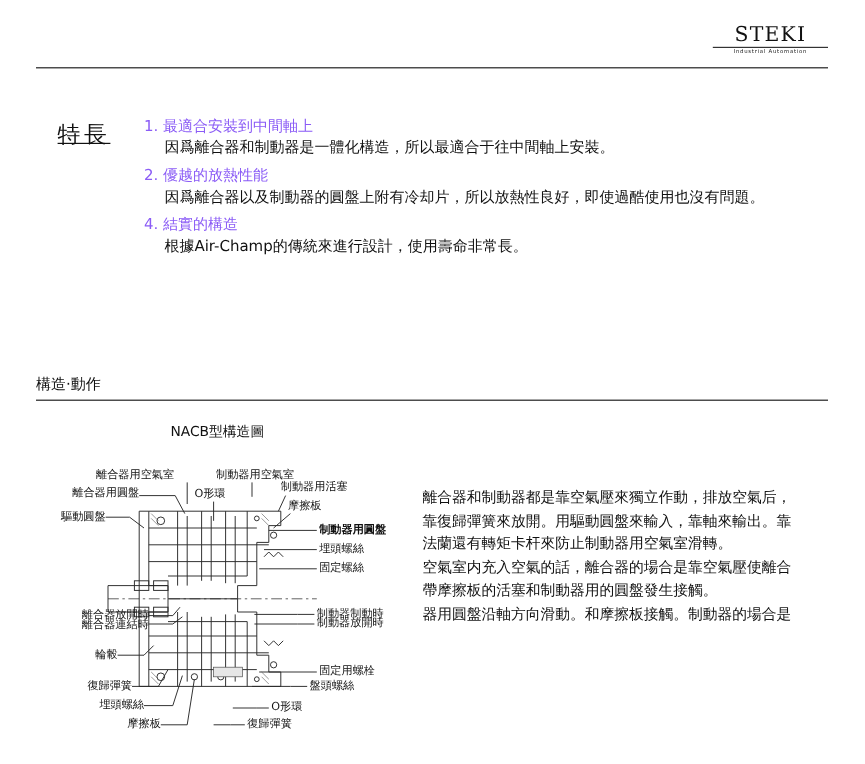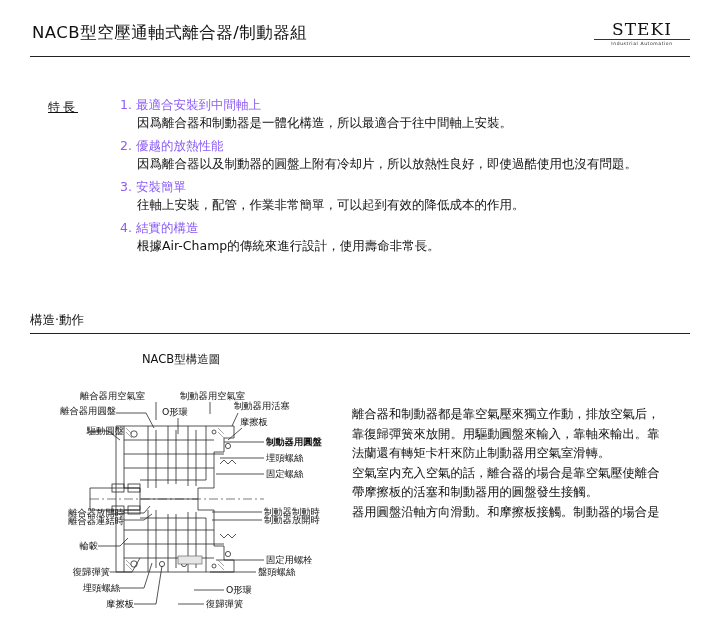--- a/index.html
+++ b/index.html
@@ -59,21 +59,21 @@
     border-top: 0.8px solid #333;
     padding-top: 1px;
     margin-top: 0px;
   }
 
   
   .features-label {
     position: absolute;
     left: 48px;
     top: 99px;
-    font-size: 12px;
+    font-size: 19px;
     letter-spacing: 3px;
     color: #111;
     text-decoration: underline;
   }
   .features-list {
     position: absolute;
     left: 120px;
     top: 96px;
     width: 540px;
   }
@@ -159,42 +159,37 @@
     white-space: nowrap;
   }
   .lbl.r { text-align: right; }
 </style>
 </head>
 <body>
 
 <div class="page">
 
   <div class="header">
-    <div class="header-title">NACB型空壓通軸式離合器/制動器組</div>
     <div class="logo">
       <div class="logo-word">STEKI</div>
       <div class="logo-sub">Industrial Automation</div>
     </div>
   </div>
 
   <div class="features-label">特長</div>
   <div class="features-list">
     <div class="feat-item">
       <div class="feat-head">1. 最適合安裝到中間軸上</div>
       <div class="feat-body">因爲離合器和制動器是一體化構造，所以最適合于往中間軸上安裝。</div>
     </div>
     <div class="feat-item">
       <div class="feat-head">2. 優越的放熱性能</div>
       <div class="feat-body">因爲離合器以及制動器的圓盤上附有冷却片，所以放熱性良好，即使過酷使用也沒有問題。</div>
     </div>
     <div class="feat-item">
-      <div class="feat-head">3. 安裝簡單</div>
-      <div class="feat-body">往軸上安裝，配管，作業非常簡單，可以起到有效的降低成本的作用。</div>
-    </div>
-    <div class="feat-item">
       <div class="feat-head">4. 結實的構造</div>
       <div class="feat-body">根據Air-Champ的傳統來進行設計，使用壽命非常長。</div>
     </div>
   </div>
 
   <div class="section2-title">構造·動作</div>
   <div class="section2-rule"></div>
   <div class="diagram-caption">NACB型構造圖</div>
 
   <div class="right-text">
@@ -306,21 +301,21 @@
           <path d="M98 64 L104 70"></path>
           <path d="M98 196 L104 202"></path>
           <path d="M98 192 L104 198"></path>
         </g>
 
         <rect x="150" y="188" width="24" height="8" fill="#e6e6e6" stroke="#555" stroke-width="0.6"></rect>
       </g>
     </svg>
 
     <span class="lbl r" style="left:-22px; top:38px; width:110px;font-family:Liberation Serif, serif;">離合器用圓盤</span>
-    <span class="lbl r" style="left:-28px; top:57px; width:88px;padding-left:36px;">驅動圓盤</span>
+    <span class="lbl r" style="left:-28px; top:57px; width:88px;">驅動圓盤</span>
     <span class="lbl r" style="left:-28px; top:139px; width:124px;">離合器放開時</span>
     <span class="lbl r" style="left:-28px; top:147px; width:124px;">離合器連結時</span>
     <span class="lbl r" style="left:24px; top:172px; width:46px;">輪轂</span>
     <span class="lbl r" style="left:16px; top:198px; width:66px;">復歸彈簧</span>
     <span class="lbl r" style="left:26px; top:214px; width:66px;">埋頭螺絲</span>
     <span class="lbl r" style="left:52px; top:230px; width:54px;">摩擦板</span>
 
     <span class="lbl" style="left:52px; top:22px;">離合器用空氣室</span>
     <span class="lbl" style="left:152px; top:22px;">制動器用空氣室</span>
     <span class="lbl" style="left:134px; top:38px;">O形環</span>

